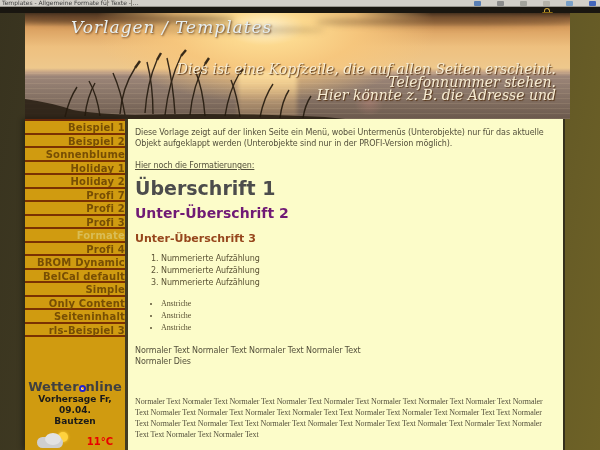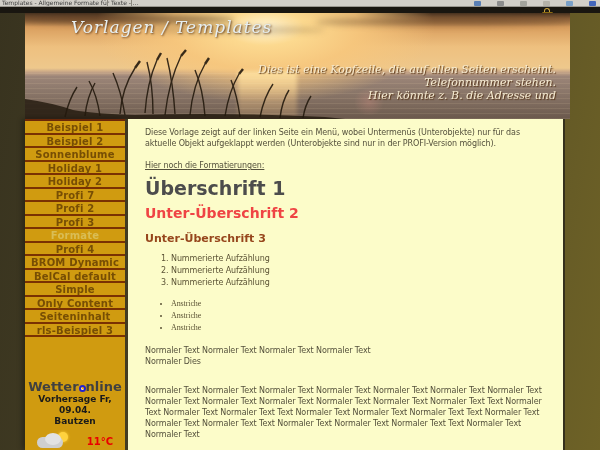--- a/index.html
+++ b/index.html
@@ -37,27 +37,27 @@
   .sea-lines{position:absolute;left:0;top:57%;width:100%;height:43%;
       background:repeating-linear-gradient(to bottom,rgba(255,230,185,.10) 0 1px,rgba(0,0,0,0) 1px 5px);}
   .flare{position:absolute;left:60%;top:72%;width:34px;height:26px;border-radius:50%;
       background:radial-gradient(circle,rgba(255,160,150,.22),rgba(255,160,150,0) 70%);}
   .grass{position:absolute;left:0;bottom:0;width:100%;height:100%;}
   .header-title{position:absolute;left:10px;top:4px;font-family:"DejaVu Serif","Liberation Serif",serif;
       font-style:italic;font-size:17px;letter-spacing:1px;color:#e6eef0;
       text-shadow:1px 1px 2px rgba(96,58,24,.9);margin-left:36px;}
   .header-tagline{position:absolute;right:14px;top:50px;text-align:right;
       font-family:"DejaVu Serif","Liberation Serif",serif;font-style:italic;
-      font-size:11px;line-height:13px;color:#f7ecd2;text-shadow:1px 1px 1px rgba(80,45,15,.9);}
+      font-size:14px;line-height:13px;color:#f7ecd2;text-shadow:1px 1px 1px rgba(80,45,15,.9);}
   .header-tagline span{display:block;}
 
   
   .sidebar{position:absolute;left:25px;top:119px;width:100px;height:331px;background:#d09b10;
            border-top:2px solid #6b2808;box-shadow:-3px 0 5px rgba(0,0,0,.3);}
-  .menu-item{height:13.5px;border-bottom:2px solid #7a3102;text-align:center;
+  .menu-item{height:13.5px;border-bottom:2px solid #7a3102;text-align:right;
              font-size:10px;font-weight:bold;color:#774e04;line-height:13px;cursor:pointer;
              letter-spacing:.2px;}
   .menu-item.active{color:#d9bd55;}
 
   
   .weather{position:absolute;left:0;right:0;top:258px;text-align:center;color:#111;}
   .wo-logo{font-size:13px;font-weight:bold;color:#404040;letter-spacing:0;}
   .wo-o{display:inline-block;width:7px;height:7px;border:2px solid #2222cf;border-radius:50%;
         background:radial-gradient(circle at 68% 32%,#ffb400 52%,#fffbe8 58%);vertical-align:-1px;}
   .wo-line{font-size:9px;line-height:11px;font-weight:bold;color:#1a1a1a;}
@@ -65,32 +65,32 @@
   .cloud-wrap{position:relative;width:34px;height:18px;}
   .sun-dot{position:absolute;right:3px;top:0;width:10px;height:10px;border-radius:50%;background:#ffd23e;
            box-shadow:0 0 3px #ffd23e;}
   .cloud-a{position:absolute;left:0;top:5px;width:26px;height:11px;border-radius:8px;background:#cfcfcf;}
   .cloud-b{position:absolute;left:8px;top:1px;width:16px;height:12px;border-radius:50%;background:#e2e2e2;}
   .temp{font-size:10px;font-weight:bold;color:#e90000;}
 
   
   .content{position:absolute;left:128px;top:119px;width:437px;height:331px;background:#fcfcc9;
            border-right:2px solid #35301c;overflow:hidden;}
-  .content-inner{padding:8px 17px;font-size:8px;line-height:11px;color:#54503c;letter-spacing:-.1px;}
+  .content-inner{padding:8px 7px;font-size:8px;line-height:11px;color:#54503c;letter-spacing:-.1px;}
   .intro{margin:0 0 11px 0;}
   .formats-line{margin:0;text-decoration:underline;}
   .h1{font-size:19px;font-weight:bold;color:#4c4c4c;margin:12px 0 0;letter-spacing:0;}
-  .h2{font-size:14px;font-weight:bold;color:#ef4444;margin:14px 0 0;letter-spacing:0;}
+  .h2{font-size:14px;font-weight:bold;color:#701a75;margin:14px 0 0;letter-spacing:0;}
   .h3{font-size:11px;font-weight:bold;color:#96461c;margin:14px 0 0;letter-spacing:0;}
   ol.num{margin:9px 0 0;padding-left:26px;}
   ul.bul{margin:9px 0 0;padding-left:26px;list-style-type:disc;font-family:Liberation Serif, serif;}
   ol.num li,ul.bul li{line-height:12px;color:#5c5436;}
   .p1{margin-top:11px;}
   .p1 span{display:block;}
-  .p2{margin-top:18px;}
+  .p2{margin-top:29px;font-family:Liberation Serif, serif;}
 </style>
 </head>
 <body>
 
 <div class="screen">
 
   <div class="browser-bar">
     <span class="browser-title">Templates - Allgemeine Formate für Texte - ...</span>
     <span class="tab-seam" style="left:107px"></span>
     <span class="tab-seam" style="left:131px"></span>

